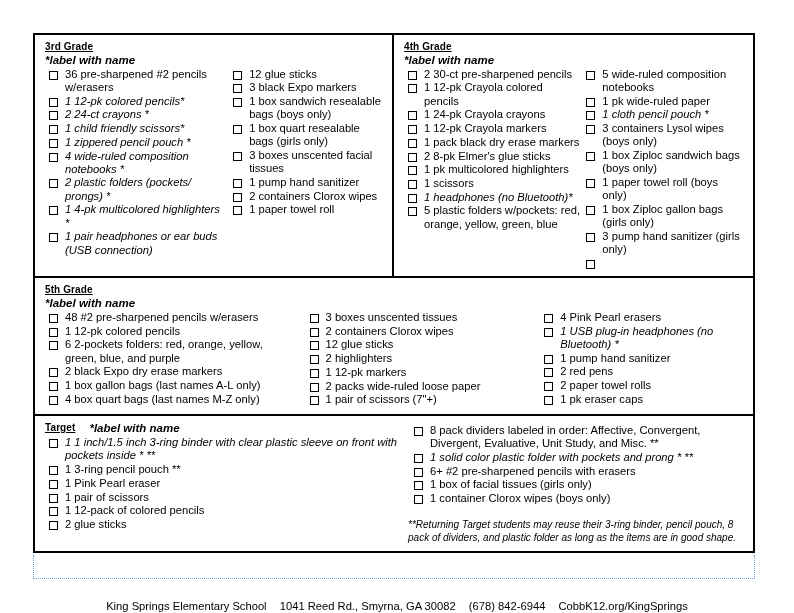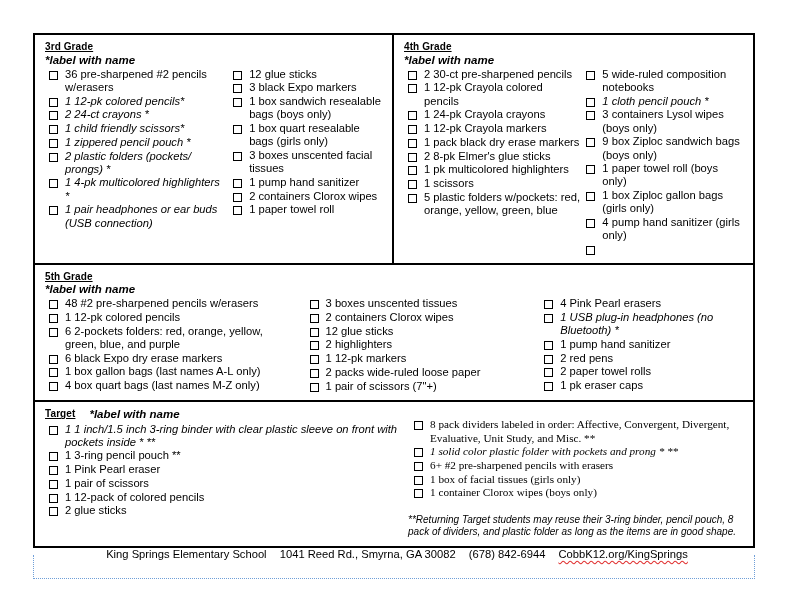--- a/index.html
+++ b/index.html
@@ -76,21 +76,21 @@
     top:555px;
     width:722px;
     height:24px;
     border:1px dotted #6f9fd8;
     border-top:none;
     box-sizing:border-box;
   }
 
   .footer{
     position:absolute;
-    left:0; top:548px;
+    left:0; top:600px;
     width:794px;
     text-align:center;
     font-size:11.2px;
     font-family:"Liberation Sans", sans-serif;
     white-space:nowrap;
   }
   .footer span{margin:0 5px;}
   .sp-err{
     text-decoration:underline;
     text-decoration-style:wavy;
@@ -125,20 +125,24 @@
             <li>
               <span class="box"></span>
               <span class="txt it">1 child friendly scissors*</span>
             </li>
             <li>
               <span class="box"></span>
               <span class="txt it">1 zippered pencil pouch *</span>
             </li>
             <li>
               <span class="box"></span>
+              <span class="txt it">4 wide-ruled composition notebooks *</span>
+            </li>
+            <li>
+              <span class="box"></span>
               <span class="txt it">2 plastic folders (pockets/ prongs) *</span>
             </li>
             <li>
               <span class="box"></span>
               <span class="txt it">1 4-pk multicolored highlighters *</span>
             </li>
             <li>
               <span class="box"></span>
               <span class="txt it">1 pair headphones or ear buds (USB connection)</span>
             </li>
@@ -212,51 +216,59 @@
             <li>
               <span class="box"></span>
               <span class="txt">1 pk multicolored highlighters</span>
             </li>
             <li>
               <span class="box"></span>
               <span class="txt">1 scissors</span>
             </li>
             <li>
               <span class="box"></span>
+              <span class="txt it">1 headphones (no Bluetooth)*</span>
+            </li>
+            <li>
+              <span class="box"></span>
               <span class="txt">5 plastic folders w/pockets: red, orange, yellow, green, blue</span>
             </li>
           </ul>
         <ul class="items" style="width:48%;">
             <li>
               <span class="box"></span>
               <span class="txt">5 wide-ruled composition notebooks</span>
             </li>
             <li>
               <span class="box"></span>
+              <span class="txt">1 pk wide-ruled paper</span>
+            </li>
+            <li>
+              <span class="box"></span>
               <span class="txt it">1 cloth pencil pouch *</span>
             </li>
             <li>
               <span class="box"></span>
               <span class="txt">3 containers Lysol wipes (boys only)</span>
             </li>
             <li>
               <span class="box"></span>
-              <span class="txt">9 box Ziploc sandwich bags (boys only)</span>
+              <span class="txt">1 box Ziploc sandwich bags (boys only)</span>
             </li>
             <li>
               <span class="box"></span>
               <span class="txt">1 paper towel roll (boys only)</span>
             </li>
             <li>
               <span class="box"></span>
               <span class="txt">1 box Ziploc gallon bags (girls only)</span>
             </li>
             <li>
               <span class="box"></span>
-              <span class="txt">4 pump hand sanitizer (girls only)</span>
+              <span class="txt">3 pump hand sanitizer (girls only)</span>
             </li>
             <li>
               <span class="box"></span>
             </li>
           </ul>
       </div>
     </div>
 
   </div>
 
@@ -273,21 +285,21 @@
             <li>
               <span class="box"></span>
               <span class="txt">1 12-pk colored pencils</span>
             </li>
             <li>
               <span class="box"></span>
               <span class="txt">6 2-pockets folders: red, orange, yellow, green, blue, and purple</span>
             </li>
             <li>
               <span class="box"></span>
-              <span class="txt">6 black Expo dry erase markers</span>
+              <span class="txt">2 black Expo dry erase markers</span>
             </li>
             <li>
               <span class="box"></span>
               <span class="txt">1 box gallon bags (last names A-L only)</span>
             </li>
             <li>
               <span class="box"></span>
               <span class="txt">4 box quart bags (last names M-Z only)</span>
             </li>
           </ul>
@@ -380,21 +392,21 @@
                 <span class="box"></span>
                 <span class="txt">1 12-pack of colored pencils</span>
               </li>
               <li>
                 <span class="box"></span>
                 <span class="txt">2 glue sticks</span>
               </li>
             </ul>
         </div>
         <div style="width:48%;">
-          <ul class="items" style="margin-top:10px;font-family:Liberation Serif, serif;">
+          <ul class="items" style="margin-top:2px;">
               <li>
                 <span class="box"></span>
                 <span class="txt">8 pack dividers labeled in order: Affective, Convergent, Divergent, Evaluative, Unit Study, and Misc.  **</span>
               </li>
               <li>
                 <span class="box"></span>
                 <span class="txt it">1 solid color plastic folder with pockets and prong *  **</span>
               </li>
               <li>
                 <span class="box"></span>

